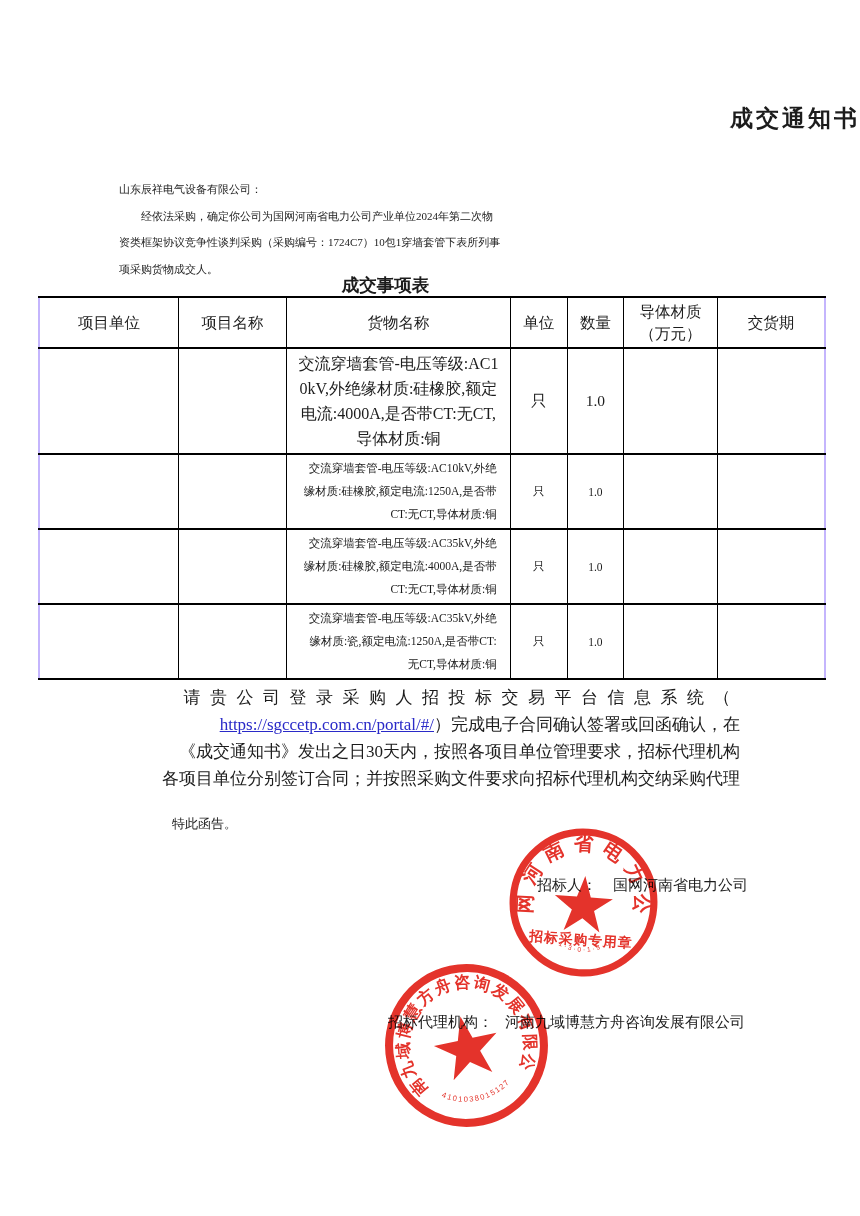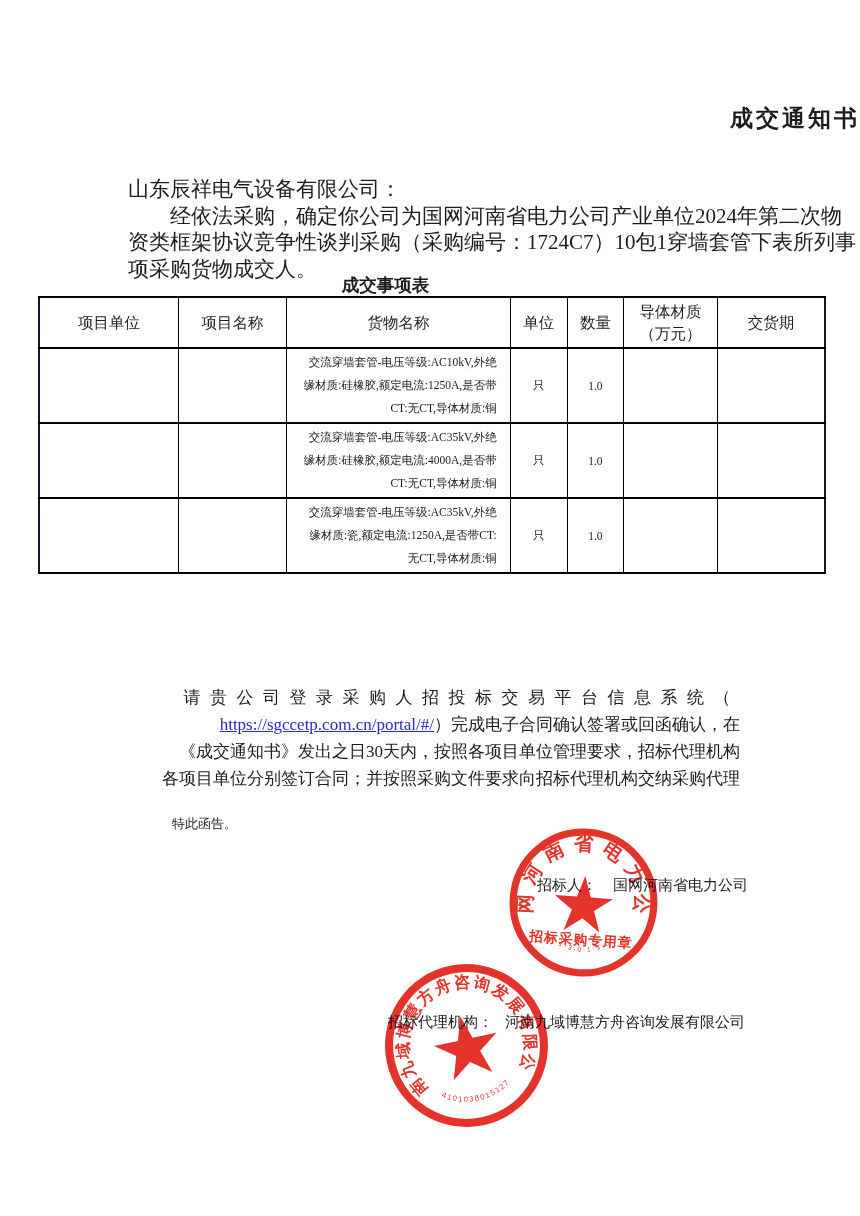--- a/index.html
+++ b/index.html
@@ -16,21 +16,21 @@
   }
   .abs{position:absolute;}
 
   
   .doc-title{
     top:103px;left:0;width:860px;text-align:right;
     font-size:23px;font-weight:bold;letter-spacing:3px;
   }
 
   
-  .intro{top:176px;left:128px;width:612px;font-size:21px;line-height:26.5px;}
+  .intro{top:176px;left:119px;width:612px;font-size:11px;line-height:26.5px;}
   .intro .line{white-space:nowrap;}
   .indent{text-indent:2em;}
 
   
   .table-title{
     top:273px;left:0;width:771px;text-align:center;
     font-size:17.5px;font-weight:bold;
   }
 
   
@@ -39,21 +39,21 @@
     border-collapse:collapse;table-layout:fixed;width:788px;
     background:#fff;
   }
   table.award th, table.award td{
     border-left:1px solid #000;border-right:1px solid #000;
     border-top:2px solid #000;border-bottom:2px solid #000;
     text-align:center;vertical-align:middle;
     font-weight:normal;padding:2px 6px;
     overflow:hidden;
   }
-  table.award{border:2px solid #0f172a;}
+  table.award{border:2px solid #c4b5fd;}
   .c1{width:139px}.c2{width:108px}.c3{width:223px}.c4{width:57px}.c5{width:56px}.c6{width:94px}.c7{width:107px}
   tr.hdr{height:51px;}
   tr.hdr th{font-size:15.5px;white-space:pre-line;line-height:22px;}
   tr.row-1{height:102px;}
   tr.row-1 td{font-size:15.5px;}
   tr.row-1 td.goods{font-size:16px;line-height:25px;padding:2px 10px;word-break:break-all;}
   tr.row-2{height:69px;}
   tr.row-3{height:75px;}
   tr.row-4{height:72px;}
   tr.small td{font-size:11.5px;}
@@ -117,20 +117,29 @@
         <th>项目名称</th>
         <th>货物名称</th>
         <th>单位</th>
         <th>数量</th>
         <th>导体材质
 （万元）</th>
         <th>交货期</th>
       </tr>
     </thead>
   <tbody>
+      <tr class="row-1">
+        <td></td>
+        <td></td>
+        <td class="goods">交流穿墙套管-电压等级:AC10kV,外绝缘材质:硅橡胶,额定电流:4000A,是否带CT:无CT,导体材质:铜</td>
+        <td>只</td>
+        <td>1.0</td>
+        <td></td>
+        <td></td>
+      </tr>
       <tr class="row-2 small">
         <td></td>
         <td></td>
         <td class="goods">交流穿墙套管-电压等级:AC10kV,外绝缘材质:硅橡胶,额定电流:1250A,是否带CT:无CT,导体材质:铜</td>
         <td>只</td>
         <td>1.0</td>
         <td></td>
         <td></td>
       </tr>
       <tr class="row-3 small">

